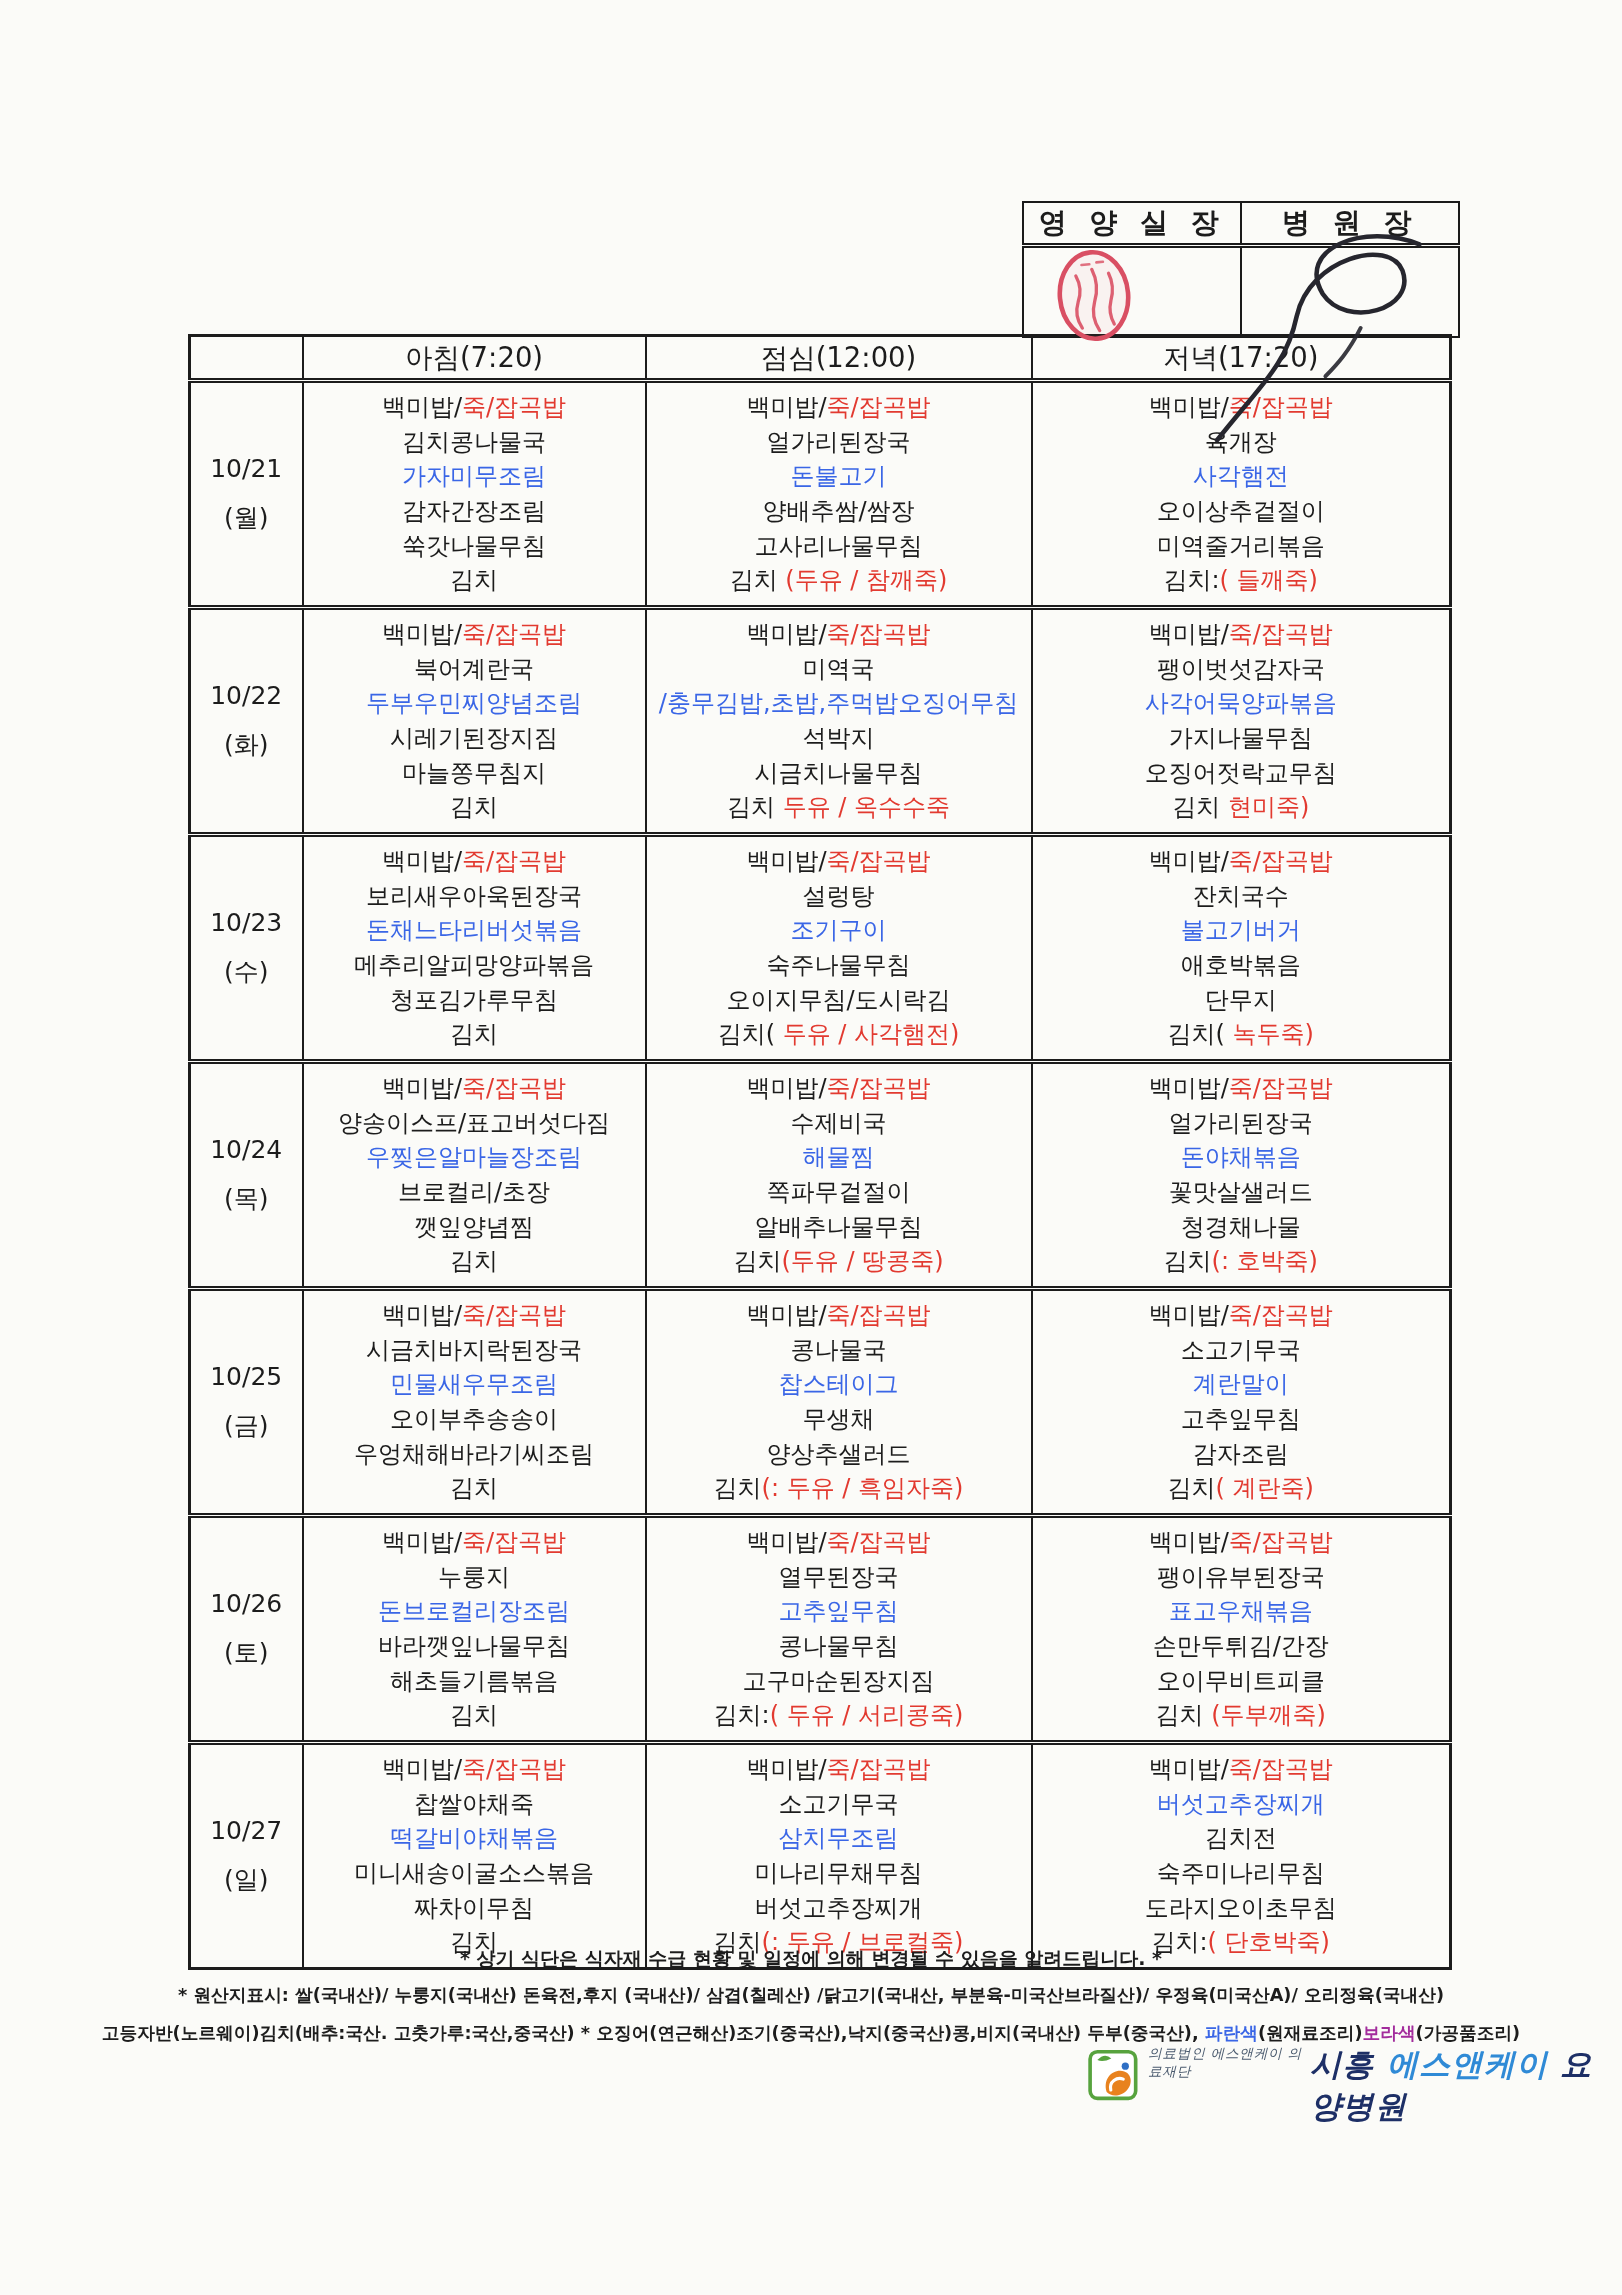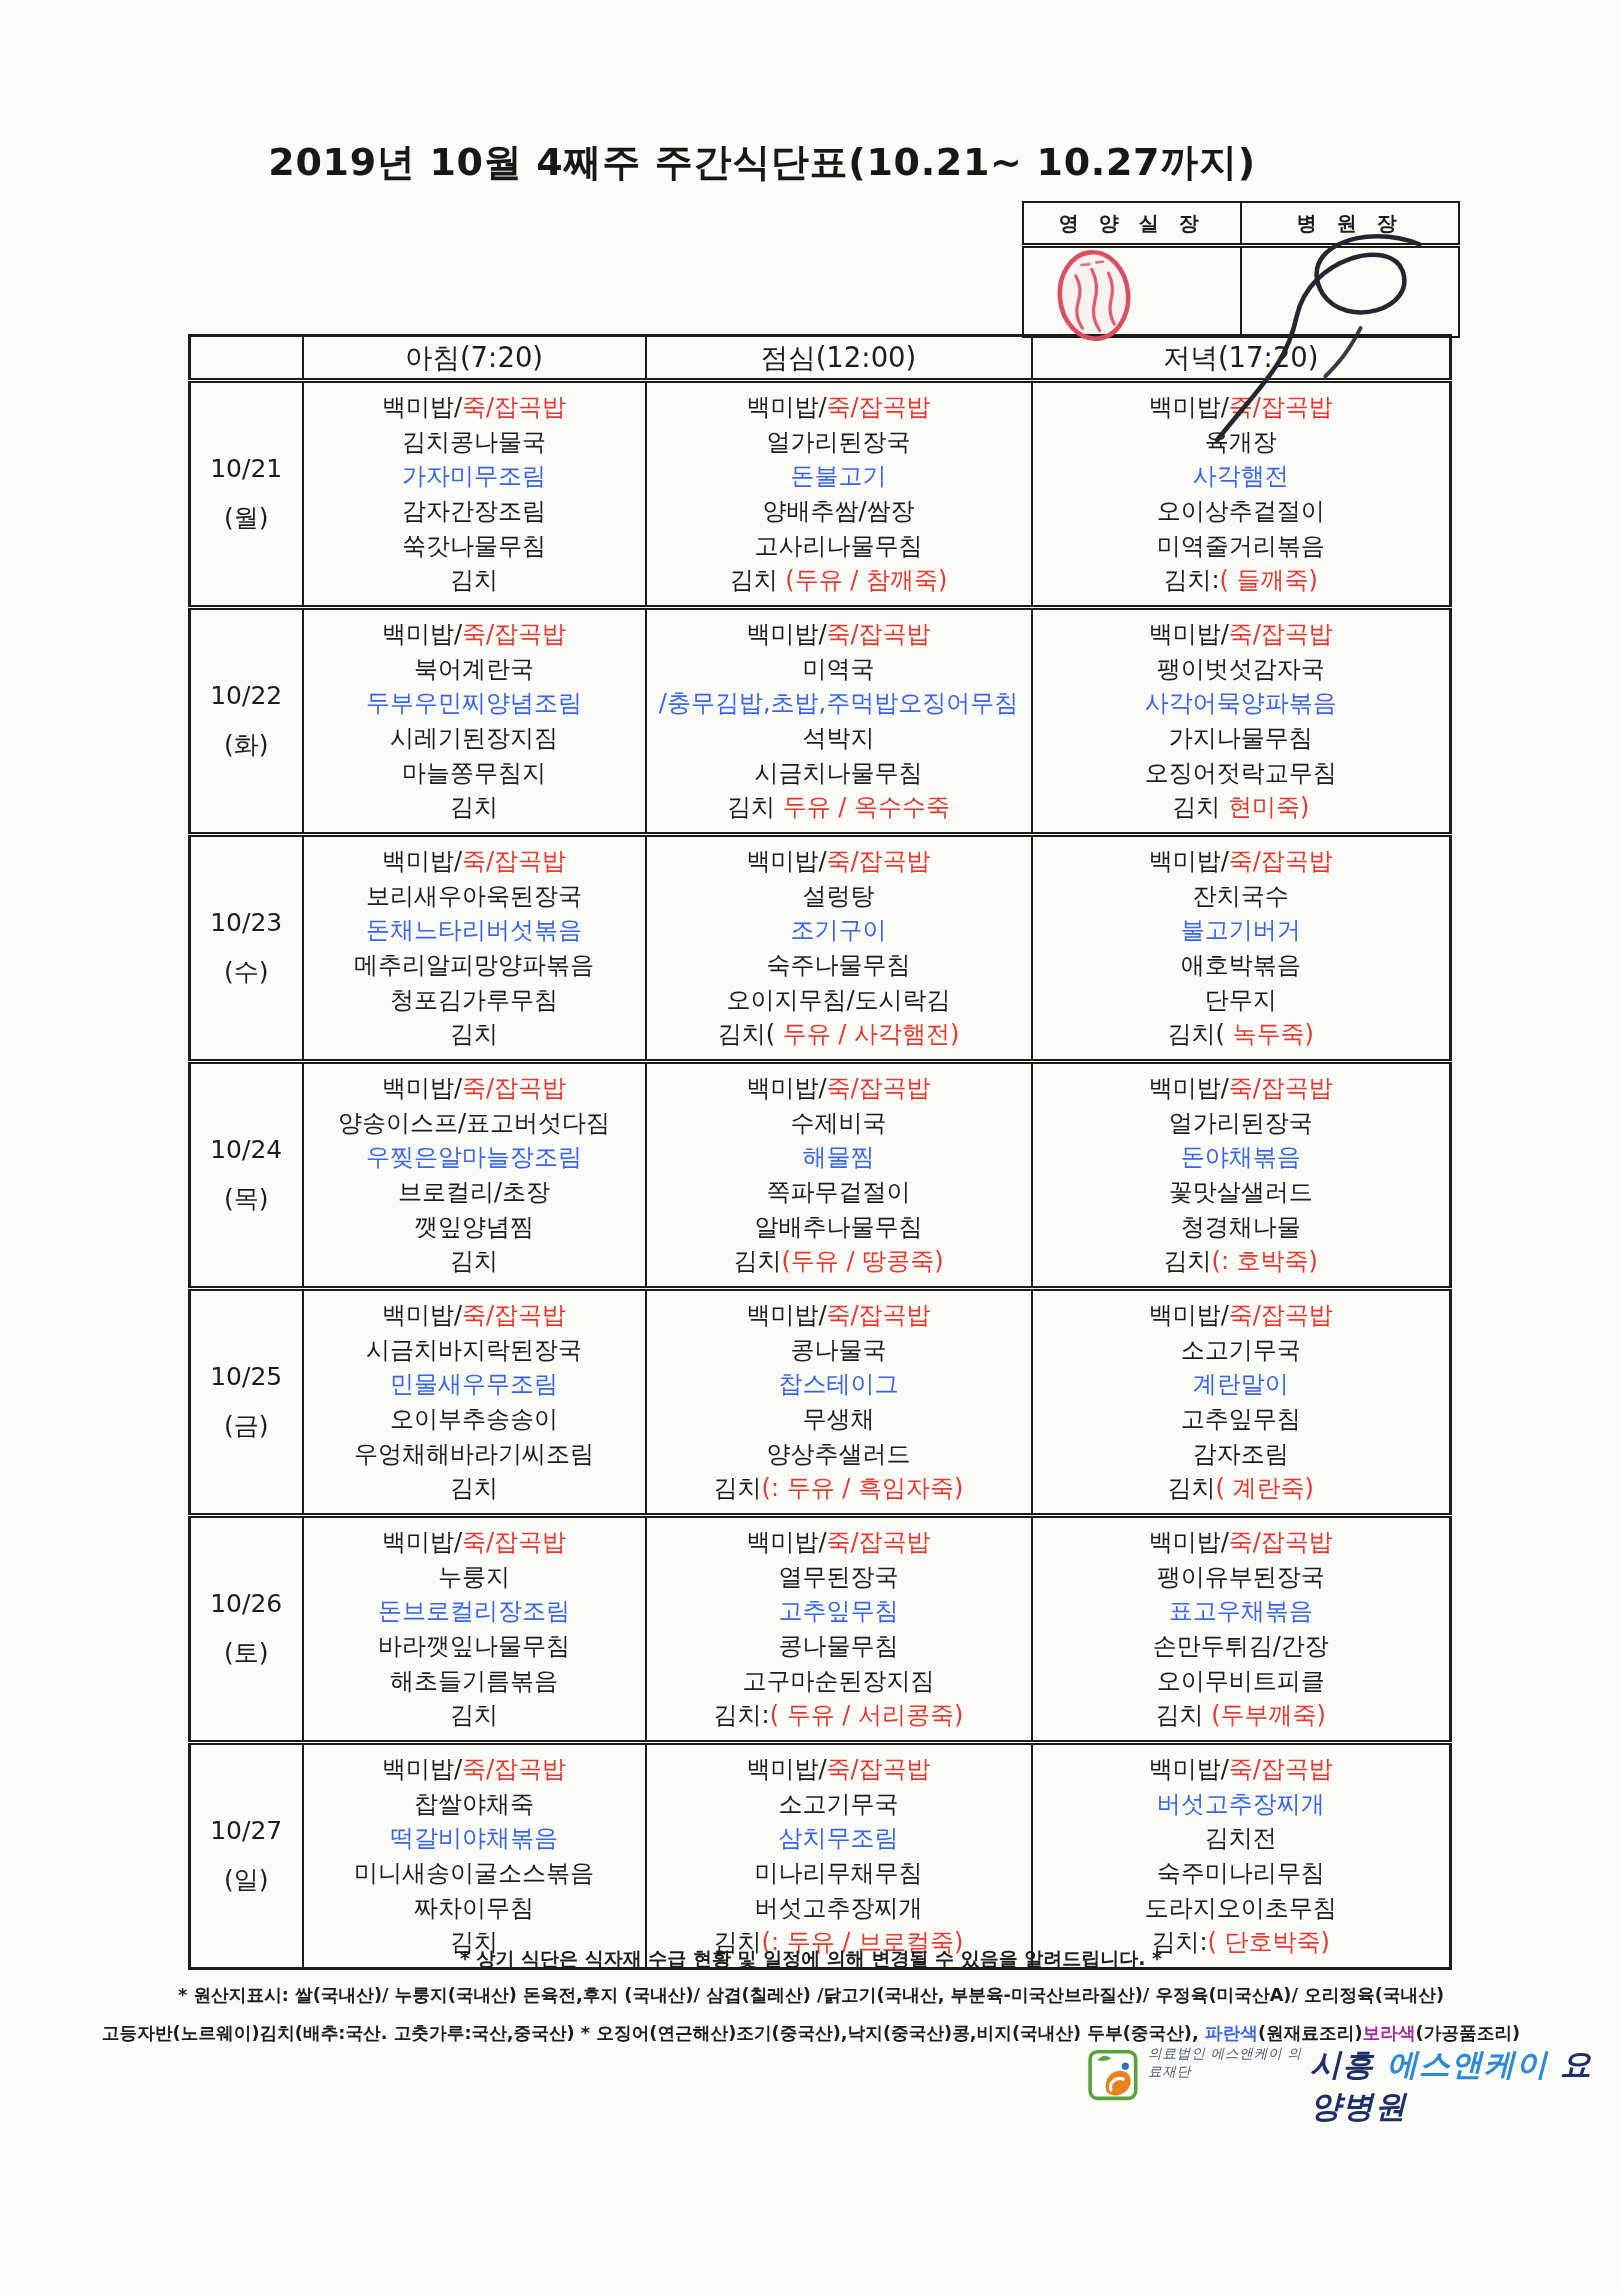--- a/index.html
+++ b/index.html
@@ -7,21 +7,21 @@
         font-family:"DejaVu Sans","Liberation Sans",sans-serif;color:#1c1c1c;overflow:hidden;}
 
   
   .title{position:absolute;top:137px;left:0;width:1524px;text-align:center;
          font-size:38px;font-weight:800;letter-spacing:0.7px;color:#181818;}
 
   
   .approval{position:absolute;left:1022px;top:201px;border-collapse:collapse;table-layout:fixed;
             border:2.6px solid #1a1a1a;}
   .approval td{border:2px solid #1a1a1a;width:214px;text-align:center;vertical-align:middle;}
-  .approval tr.hd td{height:38px;font-size:20px;font-weight:600;letter-spacing:6.5px;
+  .approval tr.hd td{height:38px;font-size:28px;font-weight:600;letter-spacing:6.5px;
                      border-bottom:5.2px double #1a1a1a;}
   .approval tr.bd td{height:86px;}
 
   .stamp{position:absolute;left:1048px;top:243px;z-index:4;}
   .signature{position:absolute;left:1197px;top:230px;z-index:5;pointer-events:none;}
 
   
   .menu{position:absolute;left:188px;top:334px;border-collapse:collapse;table-layout:fixed;
         border:3.9px solid #1c1c1c;}
   .menu th,.menu td{border:2px solid #1c1c1c;padding:0;}
@@ -47,21 +47,20 @@
   .logo-org{font-size:13.7px;color:#4a5a6e;letter-spacing:0.7px;margin-top:2.6px;}
   .logo-name{font-size:31px;font-weight:800;letter-spacing:1.3px;margin-top:2px;}
   .nm-navy{color:#1d2f66}
   .nm-blue{color:#2f8ad6}
 </style>
 </head>
 <body>
 
 <div class="page">
 
-  <div class="title">2019년 10월 4째주 주간식단표(10.21~ 10.27까지)</div>
 
   <table class="approval">
     <tbody>
       <tr class="hd">
         <td>영 양 실 장</td>
         <td>병 원 장</td>
       </tr>
       <tr class="bd">
         <td></td>
         <td></td>

